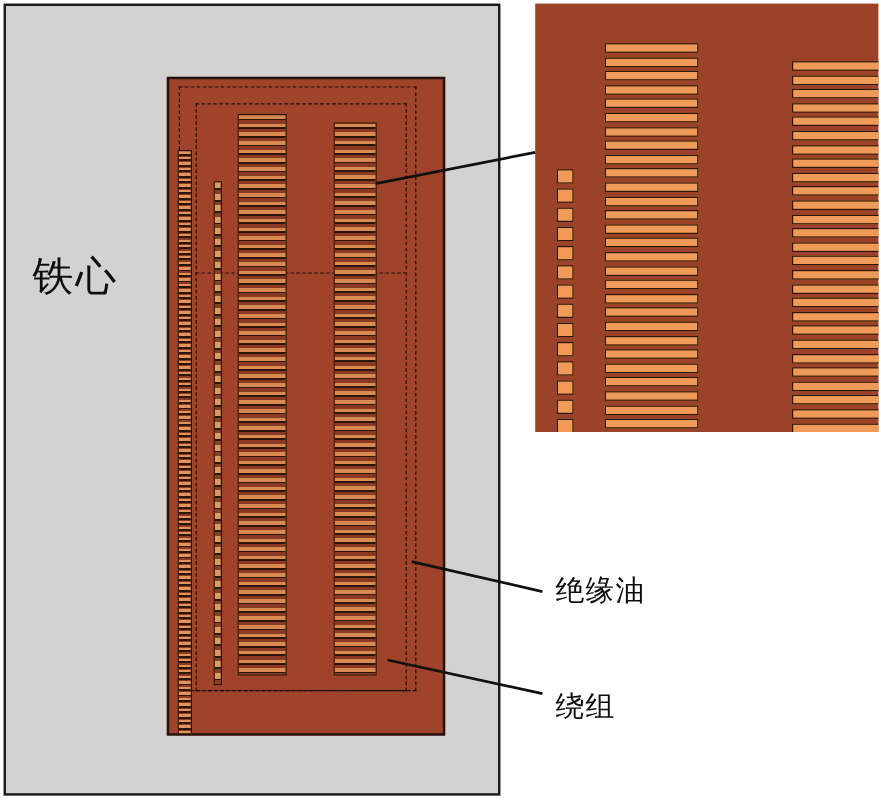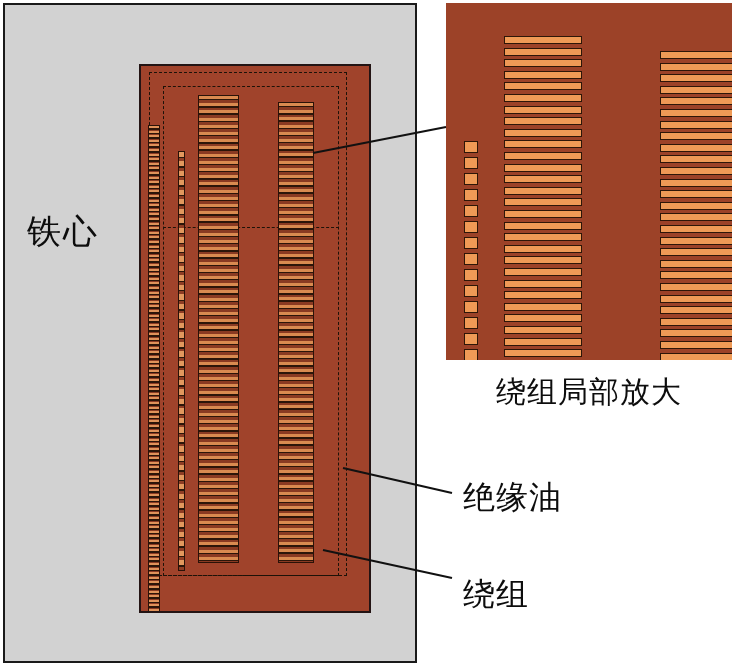--- a/index.html
+++ b/index.html
@@ -165,21 +165,21 @@
     text-align: center;
     font-size: 30px;
     color: #0d0d0d;
     letter-spacing: 1px;
     white-space: nowrap;
   }
 
   
   .callout {
     position: absolute;
-    font-size: 32px;
+    font-size: 24px;
     color: #0d0d0d;
     letter-spacing: 1px;
     white-space: nowrap;
     line-height: 1;
   }
   .lbl-oil  { left: 463px; top: 481px; }
   .lbl-wind { left: 463px; top: 578px; }
 
   svg.leaders {
     position: absolute;
@@ -283,21 +283,20 @@
         <div class="d-bar" style="left: 214px; top: 280px; width: 78px; height: 8px;"></div>
         <div class="d-bar" style="left: 214px; top: 291.6px; width: 78px; height: 8px;"></div>
         <div class="d-bar" style="left: 214px; top: 303.2px; width: 78px; height: 8px;"></div>
         <div class="d-bar" style="left: 214px; top: 314.8px; width: 78px; height: 8px;"></div>
         <div class="d-bar" style="left: 214px; top: 326.4px; width: 78px; height: 8px;"></div>
         <div class="d-bar" style="left: 214px; top: 338px; width: 78px; height: 8px;"></div>
         <div class="d-bar" style="left: 214px; top: 349.6px; width: 78px; height: 8px;"></div>
       </div>
   </div>
 
-  <div class="detail-caption">绕组局部放大</div>
 
   <div class="callout lbl-oil">绝缘油</div>
 
   <div class="callout lbl-wind">绕组</div>
 
   <svg class="leaders">
     <g id="leader-group" stroke="#111111" stroke-width="2.2" fill="none">
         <line x1="313" y1="153" x2="446" y2="127"></line>
         <line x1="343" y1="468" x2="452" y2="493"></line>
         <line x1="323" y1="550" x2="452" y2="578"></line>

